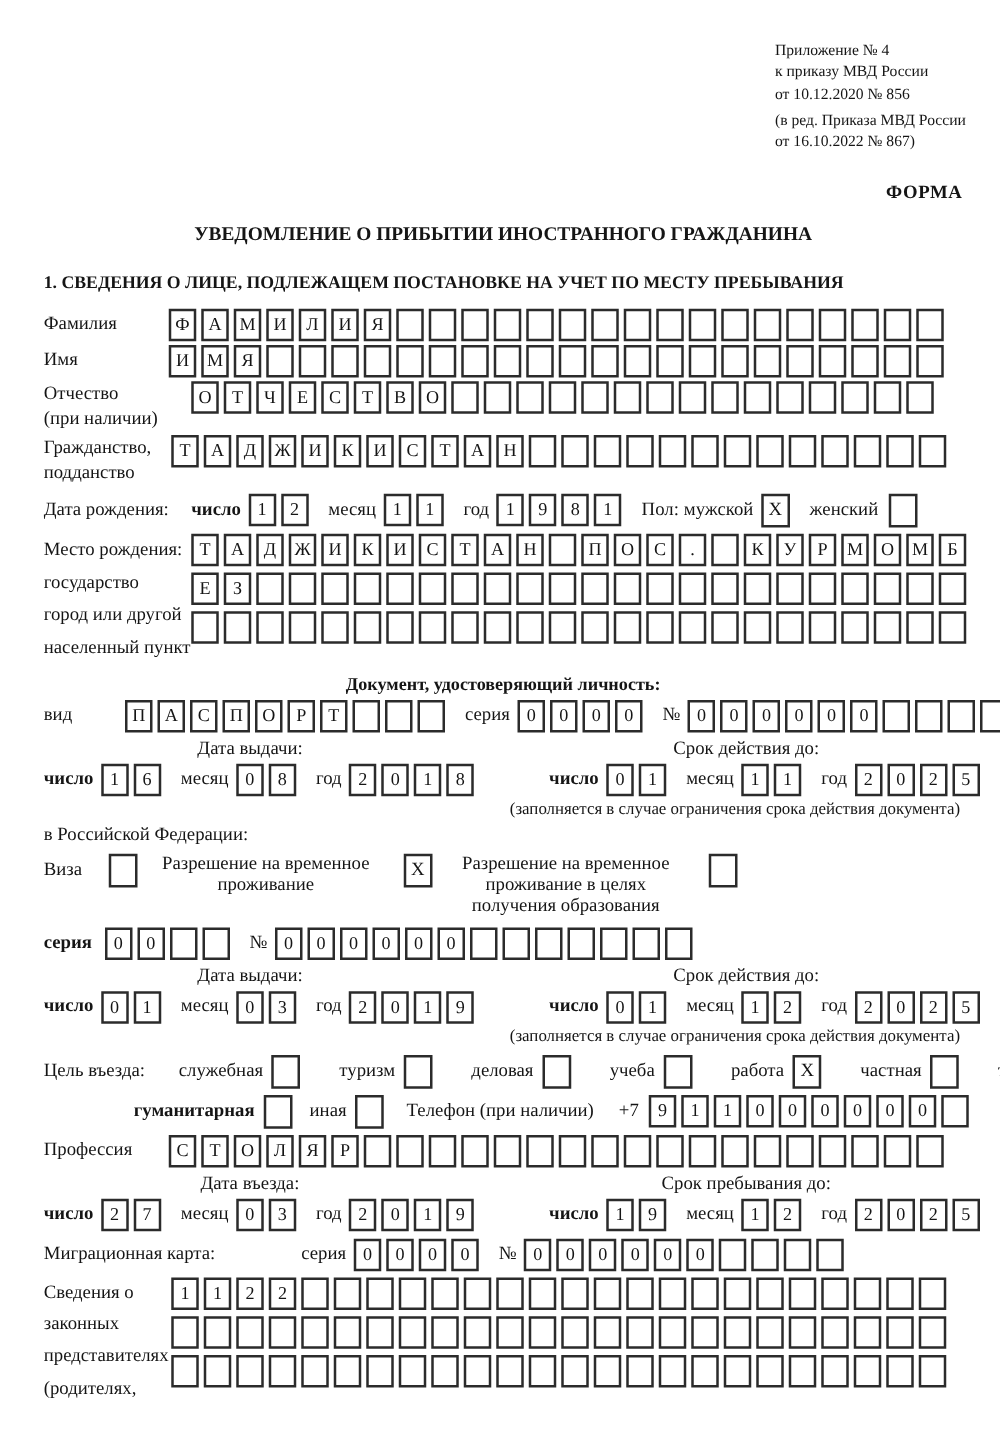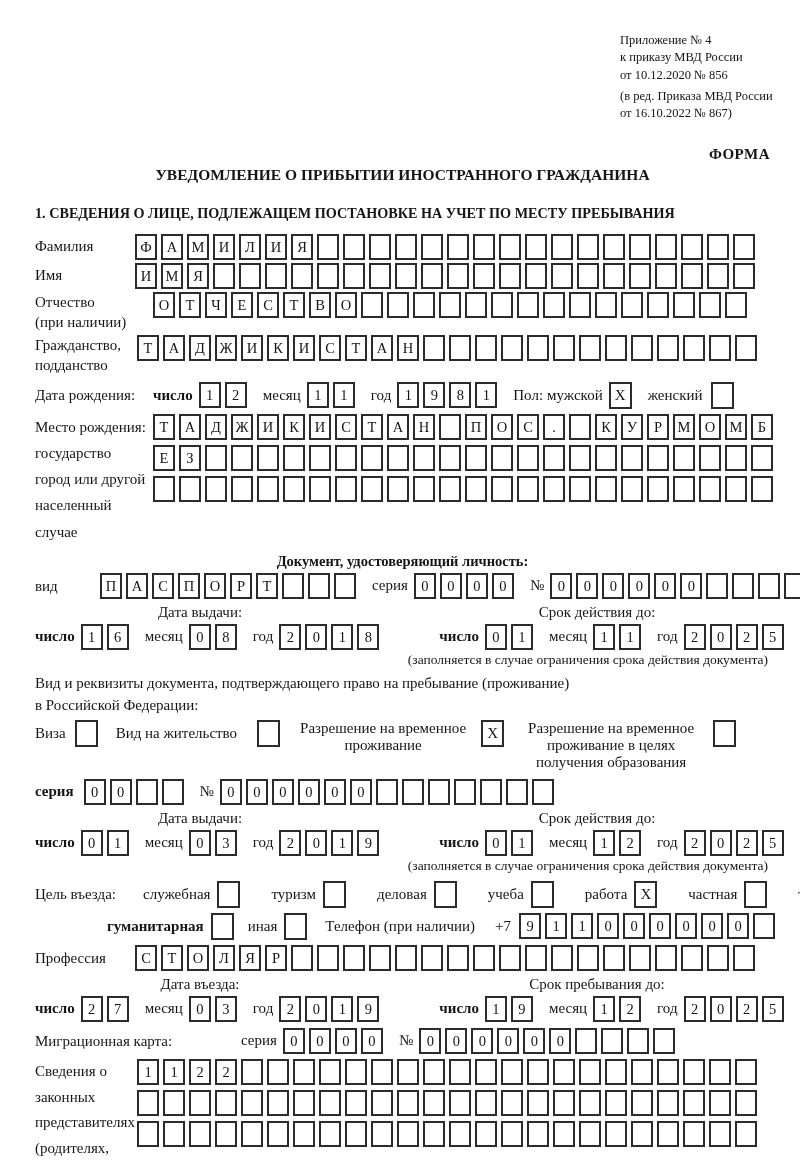--- a/index.html
+++ b/index.html
@@ -10,21 +10,21 @@
     color: #151515;
   }
   .page { width: 800px; height: 1163px; padding: 32px 30px 0 35px; }
 
   .annex { margin-left: 585px; font-size: 12.5px; line-height: 1.38; }
   .annex div { white-space: nowrap; }
   .annex .edition { margin-top: 4px; }
 
   .forma { text-align: right; font-weight: bold; font-size: 15px; margin-top: 24px; letter-spacing: .5px; }
 
-  .title { text-align: center; font-weight: bold; font-size: 15.5px; line-height: 1.5; }
+  .title { text-align: center; font-weight: bold; font-size: 15.5px; line-height: 1.5; margin-top: 13px; }
   .blank-underline { display: inline-block; width: 55px; border-bottom: 2px solid #333; height: 12px; margin-left: 10px; }
 
   .section { font-weight: bold; font-size: 14.2px; margin-top: 18px; }
 
   .frow { display: flex; align-items: center; margin-top: 3px; }
   .frow.top { align-items: flex-start; }
   .lbl { font-size: 15px; line-height: 1.35; flex: 0 0 auto; }
   .w100 { flex: 0 0 100px; width: 100px; }
   .w118 { flex: 0 0 118px; width: 118px; }
   .w102 { flex: 0 0 102px; width: 102px; }
@@ -52,21 +52,21 @@
   .dategrp { display: flex; align-items: center; }
   .dates-titles { display: flex; font-size: 15px; margin-top: 5px; }
   .dates-titles .t-left  { width: 330px; text-align: center; }
   .dates-titles .t-right { width: 340px; text-align: center; margin-left: 62px; }
   .daterow .right { margin-left: 56px; }
 
   .note-right { text-align: right; font-size: 13.5px; margin-top: 2px; padding-right: 2px; }
   .intro { font-size: 15px; margin-top: 7px; }
 
   .permits { display: flex; align-items: flex-start; margin-top: 6px; }
-  .permit { display: flex; align-items: flex-start; }
+  .permit { display: flex; align-items: flex-start; gap: 12px; }
   .permit .plbl { font-size: 15px; margin-right: 9px; }
   .permit .center { text-align: center; display: inline-block; }
   .pw172 { width: 178px; }
   .pw186 { width: 186px; }
 
   .pitem { display: flex; align-items: center; }
   .pitem .plbl { font-size: 15px; margin-right: 7px; }
   .gap10 { margin-left: 10px; } .gap14 { margin-left: 14px; } .gap18 { margin-left: 18px; }
 </style>
 </head>
@@ -239,21 +239,21 @@
     <span class="chk">X</span>
     <span class="lbl" style="margin:0 8px 0 16px;">женский</span>
     <span class="chk"></span>
   </div>
 
   <div class="frow top" style="margin-top:5px;">
     <span class="lbl w118" style="line-height:1.75;">
       <span>Место рождения:</span><br>
       <span>государство</span><br>
       <span>город или другой</span><br>
-      <span>населенный случае</span>
+      <span>населенный пункт</span>
     </span>
     <span class="rowsblock">
       <span class="cells">
           <span class="cell">Т</span>
           <span class="cell">А</span>
           <span class="cell">Д</span>
           <span class="cell">Ж</span>
           <span class="cell">И</span>
           <span class="cell">К</span>
           <span class="cell">И</span>
@@ -409,30 +409,25 @@
           <span class="cell">2</span>
           <span class="cell">0</span>
           <span class="cell">2</span>
           <span class="cell">5</span>
         </span>
     </span>
   </div>
 
   <div class="note-right">(заполняется в случае ограничения срока действия документа)</div>
 
-  <div class="intro">Вид и реквизиты документа, подтверждающего право на пребывание (проживание)</div>
   <div class="intro" style="margin-top:5px;">в Российской Федерации:</div>
 
   <div class="permits">
     <span class="permit" style="align-items:center;">
       <span class="plbl">Виза</span>
-      <span class="chk"></span>
-    </span>
-    <span class="permit gap18" style="align-items:center;">
-      <span class="plbl" style="margin-right:20px;">Вид на жительство</span>
       <span class="chk"></span>
     </span>
     <span class="permit gap14">
       <span class="plbl center pw172">Разрешение на временное проживание</span>
       <span class="chk">X</span>
     </span>
     <span class="permit gap14">
       <span class="plbl center pw186">Разрешение на временное проживание в целях получения образования</span>
       <span class="chk"></span>
     </span>

